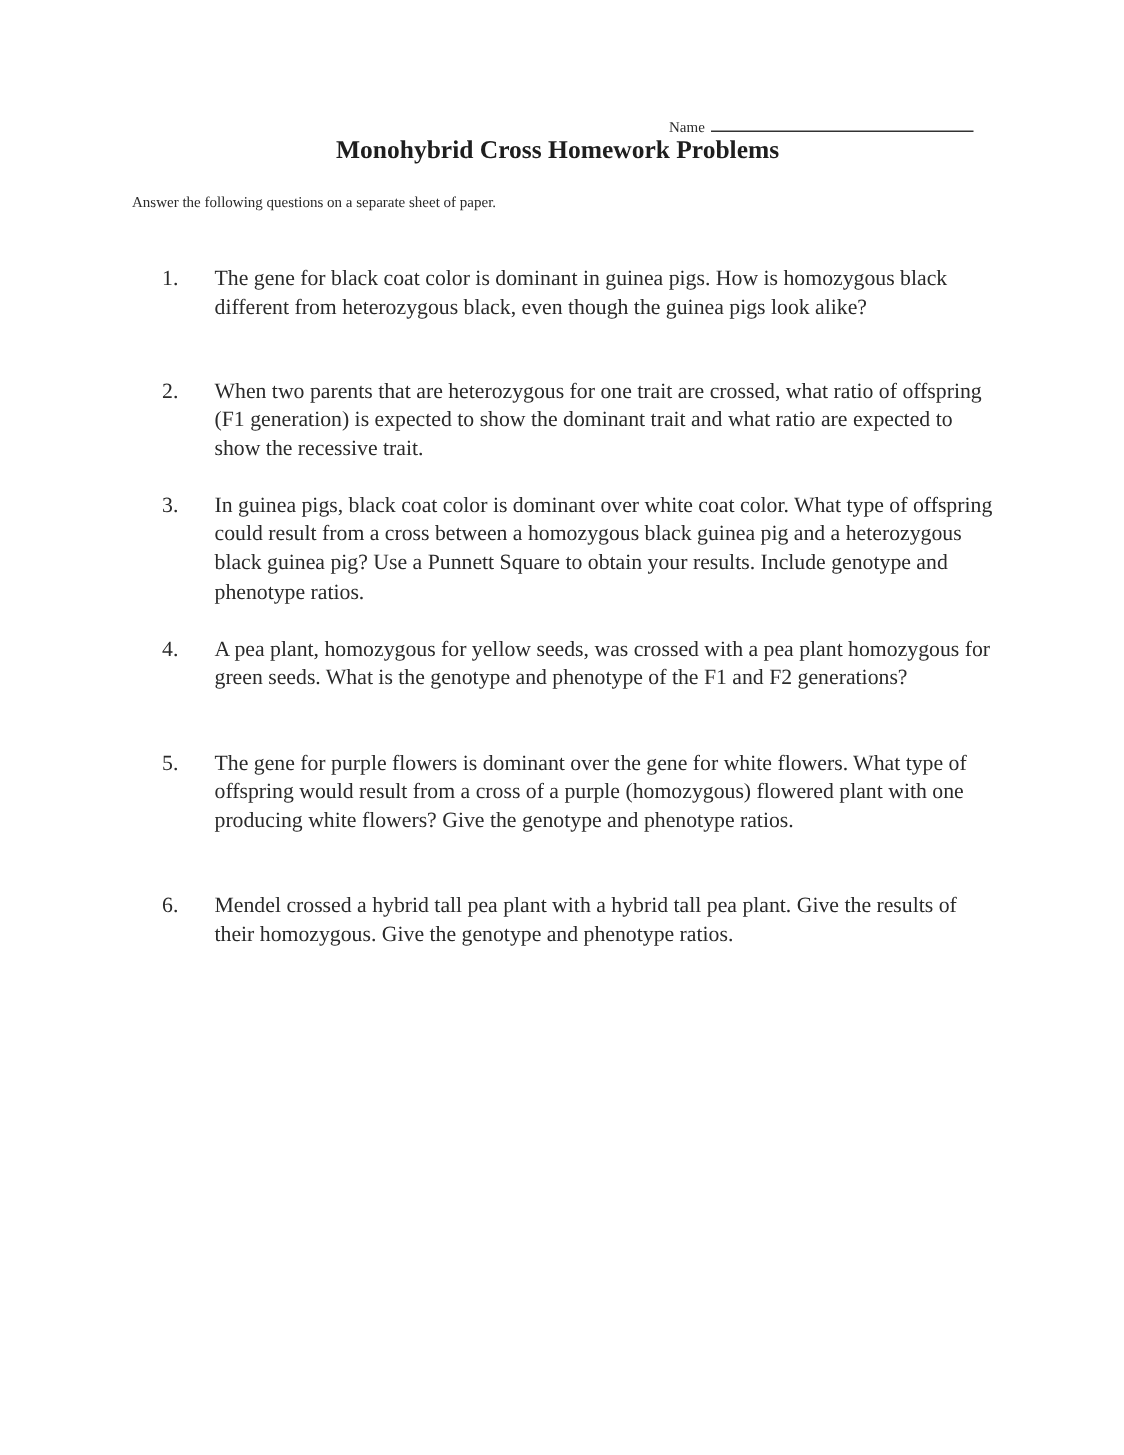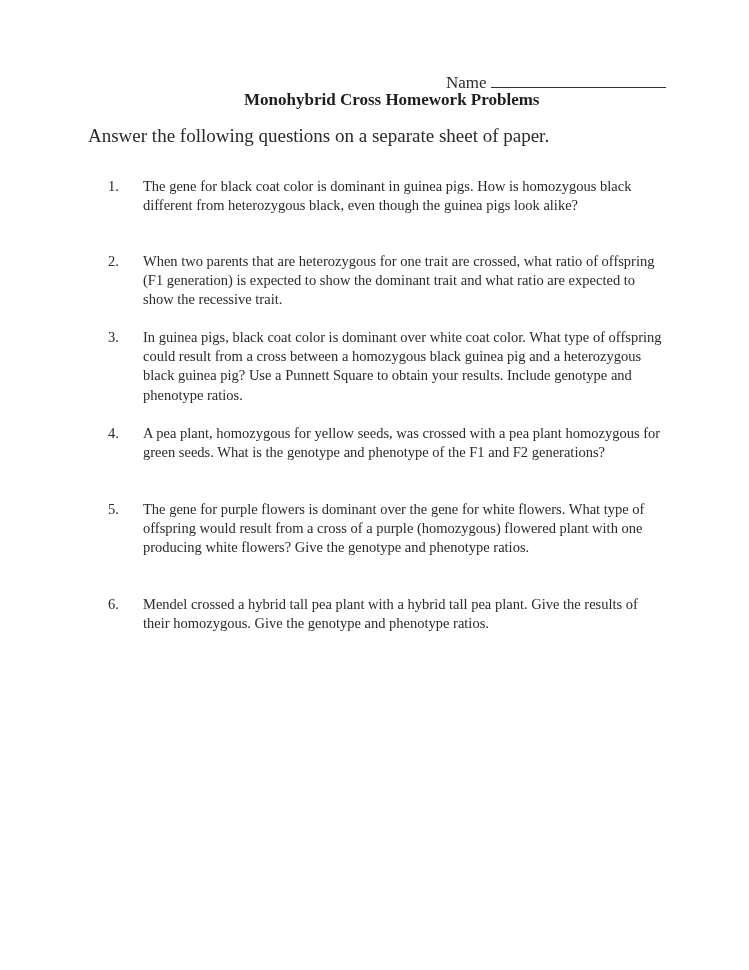--- a/index.html
+++ b/index.html
@@ -3,34 +3,34 @@
   <meta charset="utf-8">
   <style>
     html, body { margin: 0; padding: 0; background: #ffffff; }
     body {
       width: 749px; height: 970px; position: relative; overflow: hidden;
       font-family: "Liberation Serif", "DejaVu Serif", serif;
       color: #2a2a2a;
     }
     .name-line {
       position: absolute; left: 446px; top: 74px;
-      font-size: 17px; line-height: 18px; white-space: nowrap;
+      font-size: 10px; line-height: 18px; white-space: nowrap;
     }
     .name-line .blank {
       display: inline-block; width: 175px; height: 13px;
       border-bottom: 1px solid #333; margin-left: 4px; vertical-align: baseline;
     }
     .title {
-      position: absolute; left: 244px; top: 90px;
+      position: absolute; left: 224px; top: 90px;
       font-size: 17px; font-weight: bold; line-height: 20px; white-space: nowrap;
       color: #1e1e1e;
     }
     .instructions {
       position: absolute; left: 88px; top: 127px;
-      font-size: 19px; line-height: 18px; white-space: nowrap;
+      font-size: 10px; line-height: 18px; white-space: nowrap;
     }
     .q {
       position: absolute; left: 108px; width: 560px;
       font-size: 14.5px; line-height: 19.2px;
     }
     .q .num { position: absolute; left: 0; top: 0; }
     .q .text { display: block; margin-left: 35px; }
   </style>
 </head>
 <body>

